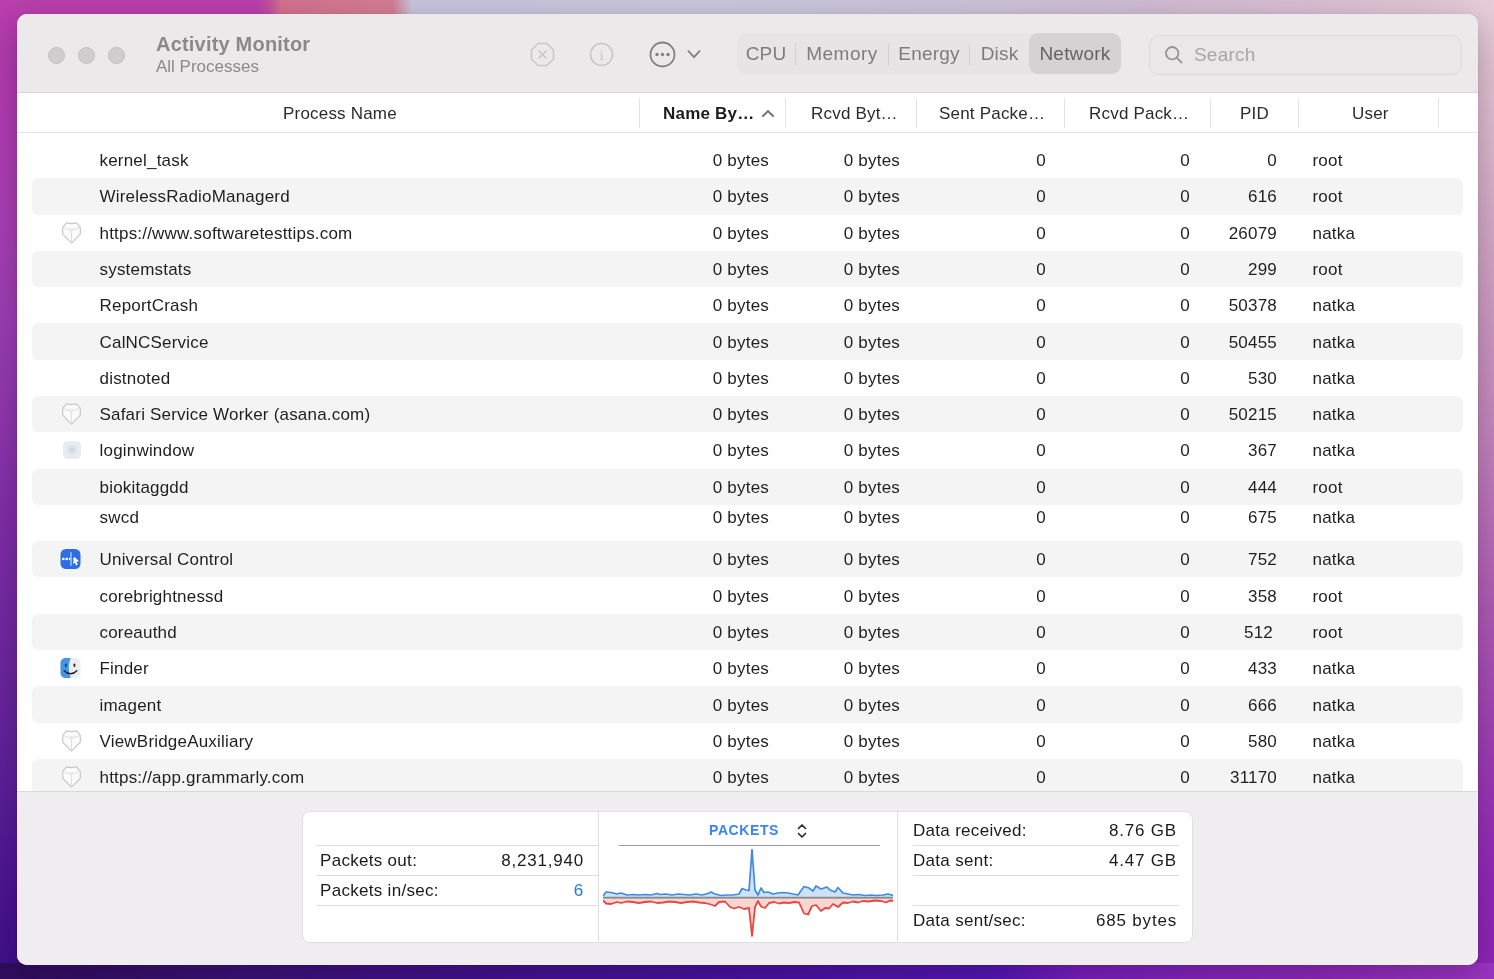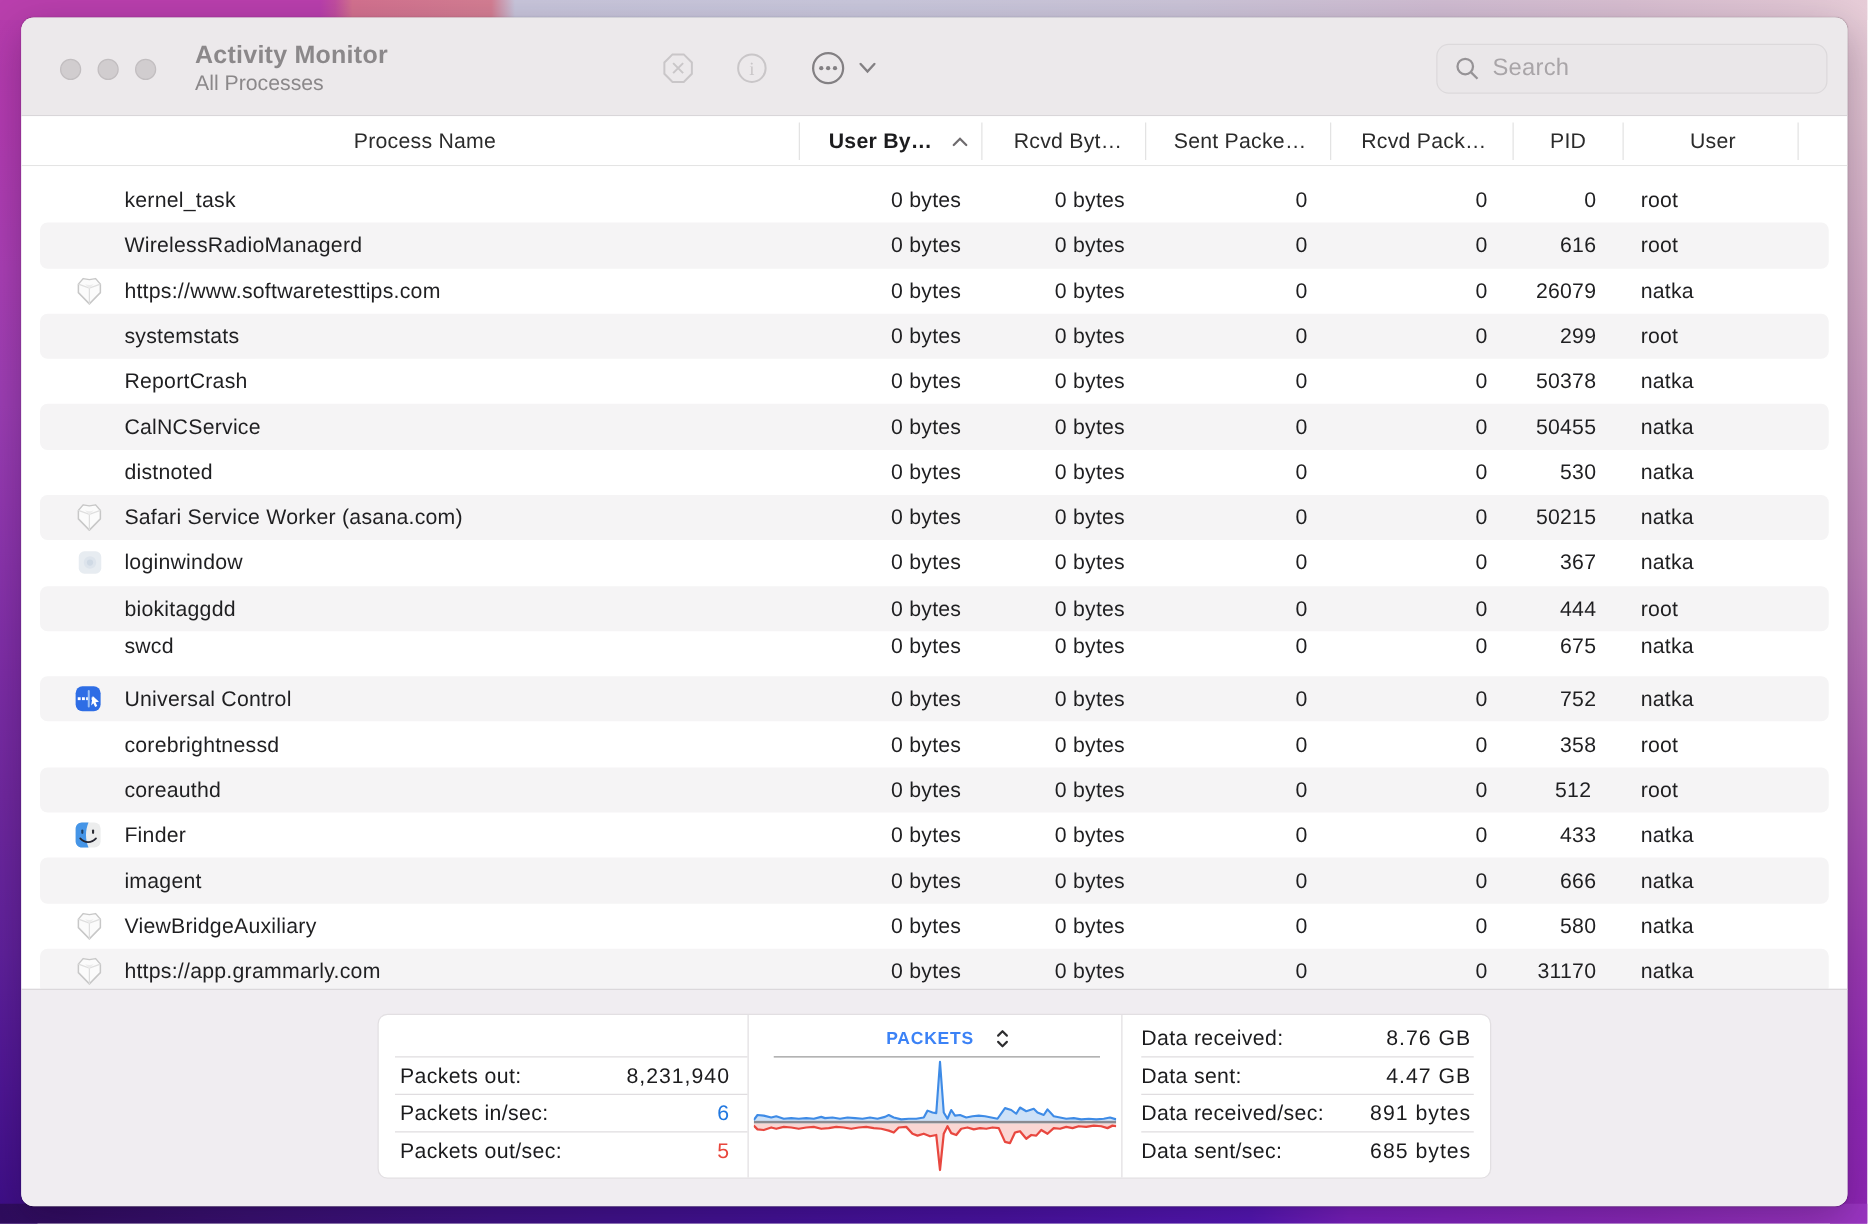--- a/index.html
+++ b/index.html
@@ -77,31 +77,41 @@
     </svg>
     <svg class="toolico" style="left:632px;top:27px" width="27" height="27" viewBox="0 0 27 27" fill="none">
       <circle cx="13.5" cy="13.5" r="12" stroke="#838083" stroke-width="1.8"></circle>
       <circle cx="8" cy="13.5" r="1.7" fill="#838083"></circle>
       <circle cx="13.5" cy="13.5" r="1.7" fill="#838083"></circle>
       <circle cx="19" cy="13.5" r="1.7" fill="#838083"></circle>
     </svg>
     <svg class="toolico" style="left:670px;top:36px" width="14" height="9" viewBox="0 0 14 9" fill="none" stroke="#838083" stroke-width="1.9" stroke-linecap="round">
       <path d="M1.5 1.2 L7 7.2 L12.5 1.2"></path>
     </svg>
+    <div class="seg">
+      <div class="s" style="width:58px">CPU</div>
+        <div class="sep"></div>
+      <div class="s" style="width:92px;letter-spacing:0.5px">Memory</div>
+        <div class="sep"></div>
+      <div class="s" style="width:80px">Energy</div>
+        <div class="sep"></div>
+      <div class="s" style="width:59px">Disk</div>
+      <div class="s sel" style="flex:1 1 auto">Network</div>
+    </div>
     <div class="search">
       <svg width="20" height="20" viewBox="0 0 20 20" fill="none" stroke="#969396" stroke-width="1.8">
         <circle cx="8.2" cy="8.2" r="6.2"></circle>
           <path d="M12.9 12.9 L18 18"></path>
       </svg>
       <span class="ph">Search</span>
     </div>
   </div>
   <div class="thead">
     <div class="th" style="left:266px">Process Name</div>
-    <div class="th" style="left:646px;font-weight:bold;color:#1c1c1e">User By…</div>
+    <div class="th" style="left:646px;font-weight:bold;color:#1c1c1e">Name By…</div>
     <svg style="position:absolute;left:744px;top:16px" width="14" height="9" viewBox="0 0 14 9" fill="none" stroke="#6f6c6f" stroke-width="1.8" stroke-linecap="round">
         <path d="M2 7 L7 2 L12 7"></path>
       </svg>
     <div class="th" style="left:794px">Rcvd Byt…</div>
     <div class="th" style="left:922px">Sent Packe…</div>
     <div class="th" style="left:1072px">Rcvd Pack…</div>
     <div class="th" style="left:1223px">PID</div>
     <div class="th" style="left:1335px">User</div>
     <div class="thsep" style="left:622px"></div>
     <div class="thsep" style="left:768px"></div>
@@ -322,40 +332,32 @@
       <div class="vdiv" style="left:594px"></div>
       <div class="statcol" style="left:17px; width:264px;">
         <div class="srow" style="top:34px">
             <span class="lab">Packets out:</span>
             <span class="val">8,231,940</span>
           </div>
         <div class="srow" style="top:64px">
             <span class="lab">Packets in/sec:</span>
             <span class="val" style="color:#2278e0">6</span>
           </div>
-        <div class="srow" style="top:94px">
-            <span class="lab">Packets out/sec:</span>
-            <span class="val" style="color:#e8463c">5</span>
-          </div>
         <div class="sdiv" style="left:-4px;right:-14px;top:33px"></div>
         <div class="sdiv" style="left:-4px;right:-14px;top:63px"></div>
         <div class="sdiv" style="left:-4px;right:-14px;top:93px"></div>
       </div>
       <div class="statcol" style="left:610px; width:264px;text-decoration:underline;">
         <div class="srow" style="top:4px">
             <span class="lab">Data received:</span>
             <span class="val">8.76 GB</span>
           </div>
         <div class="srow" style="top:34px">
             <span class="lab">Data sent:</span>
             <span class="val">4.47 GB</span>
-          </div>
-        <div class="srow" style="top:64px">
-            <span class="lab">Data received/sec:</span>
-            <span class="val">891 bytes</span>
           </div>
         <div class="srow" style="top:94px">
             <span class="lab">Data sent/sec:</span>
             <span class="val">685 bytes</span>
           </div>
         <div class="sdiv" style="left:0;right:-2px;top:33px"></div>
         <div class="sdiv" style="left:0;right:-2px;top:63px"></div>
         <div class="sdiv" style="left:0;right:-2px;top:93px"></div>
       </div>
       <div style="position:absolute;left:296px;top:0;width:298px;height:100%;">

